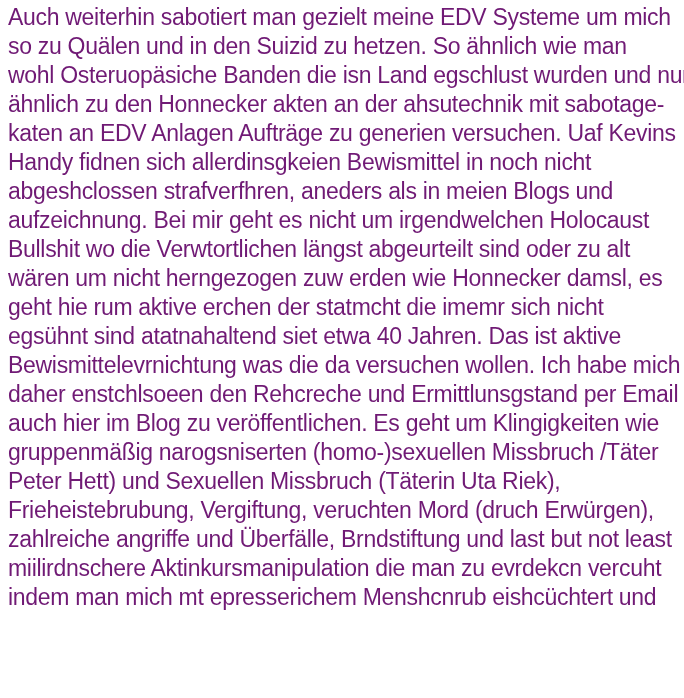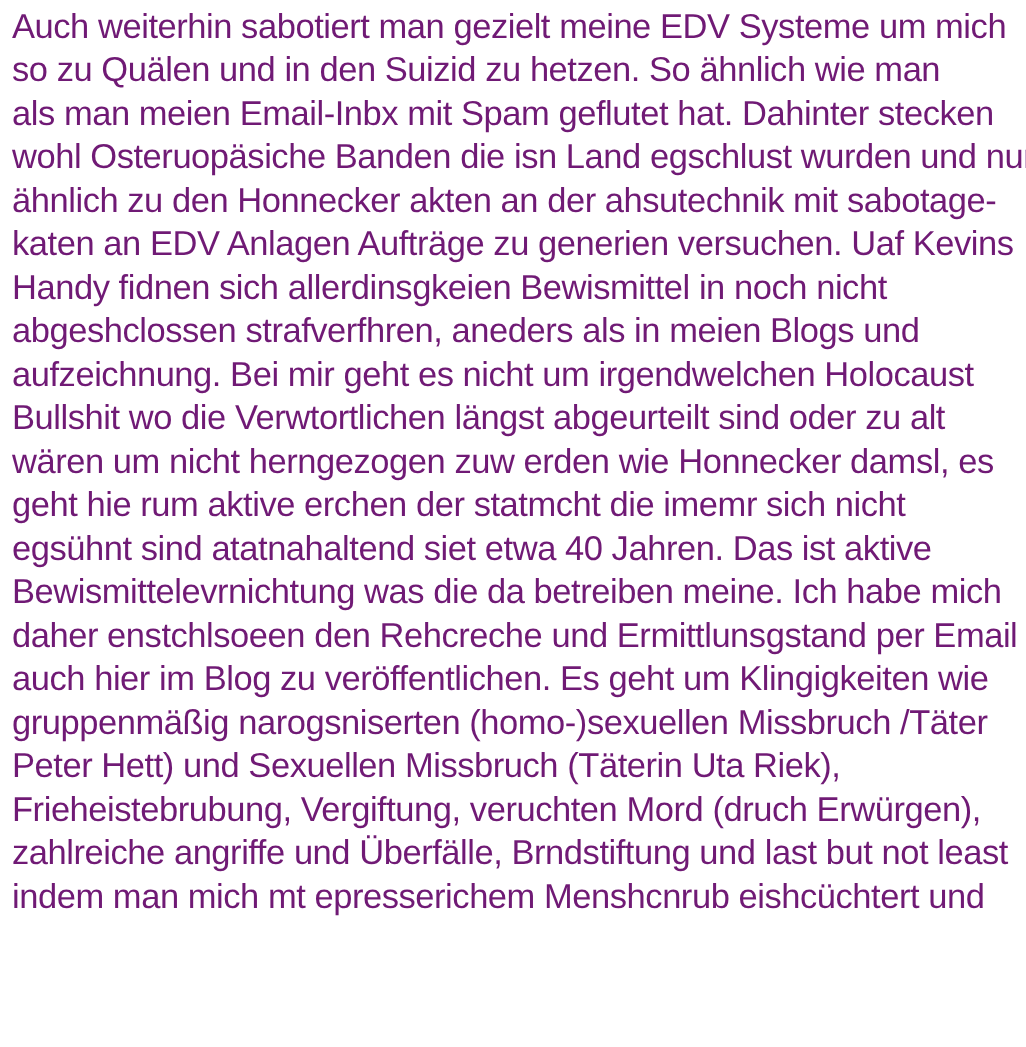--- a/index.html
+++ b/index.html
@@ -28,33 +28,33 @@
     height: 29px;
   }
 </style>
 </head>
 <body>
 
 <div class="page">
   <div class="text-block">
     <div class="text-line">Auch weiterhin sabotiert man gezielt meine EDV Systeme um mich</div>
     <div class="text-line">so zu Quälen und in den Suizid zu hetzen. So ähnlich wie man</div>
-    <div class="text-line">als man meien Email-Inbx mit Spam geflutet hat. Dahinter stecken</div>
     <div class="text-line">wohl Osteruopäsiche Banden die isn Land egschlust wurden und nun</div>
     <div class="text-line">ähnlich zu den Honnecker akten an der ahsutechnik mit sabotage-</div>
     <div class="text-line">katen an EDV Anlagen Aufträge zu generien versuchen. Uaf Kevins</div>
     <div class="text-line">Handy fidnen sich allerdinsgkeien Bewismittel in noch nicht</div>
     <div class="text-line">abgeshclossen strafverfhren, aneders als in meien Blogs und</div>
     <div class="text-line">aufzeichnung. Bei mir geht es nicht um irgendwelchen Holocaust</div>
     <div class="text-line">Bullshit wo die Verwtortlichen längst abgeurteilt sind oder zu alt</div>
     <div class="text-line">wären um nicht herngezogen zuw erden wie Honnecker damsl, es</div>
     <div class="text-line">geht hie rum aktive erchen der statmcht die imemr sich nicht</div>
     <div class="text-line">egsühnt sind atatnahaltend siet etwa 40 Jahren. Das ist aktive</div>
-    <div class="text-line">Bewismittelevrnichtung was die da betreiben meine. Ich habe mich</div>
+    <div class="text-line">Bewismittelevrnichtung was die da versuchen wollen. Ich habe mich</div>
     <div class="text-line">daher enstchlsoeen den Rehcreche und Ermittlunsgstand per Email</div>
     <div class="text-line">auch hier im Blog zu veröffentlichen. Es geht um Klingigkeiten wie</div>
     <div class="text-line">gruppenmäßig narogsniserten (homo-)sexuellen Missbruch /Täter</div>
     <div class="text-line">Peter Hett) und Sexuellen Missbruch (Täterin Uta Riek),</div>
     <div class="text-line">Frieheistebrubung, Vergiftung, veruchten Mord (druch Erwürgen),</div>
     <div class="text-line">zahlreiche angriffe und Überfälle, Brndstiftung und last but not least</div>
+    <div class="text-line">miilirdnschere Aktinkursmanipulation die man zu evrdekcn vercuht</div>
     <div class="text-line">indem man mich mt epresserichem Menshcnrub eishcüchtert und</div>
   </div>
 </div>
 
 </body></html>

